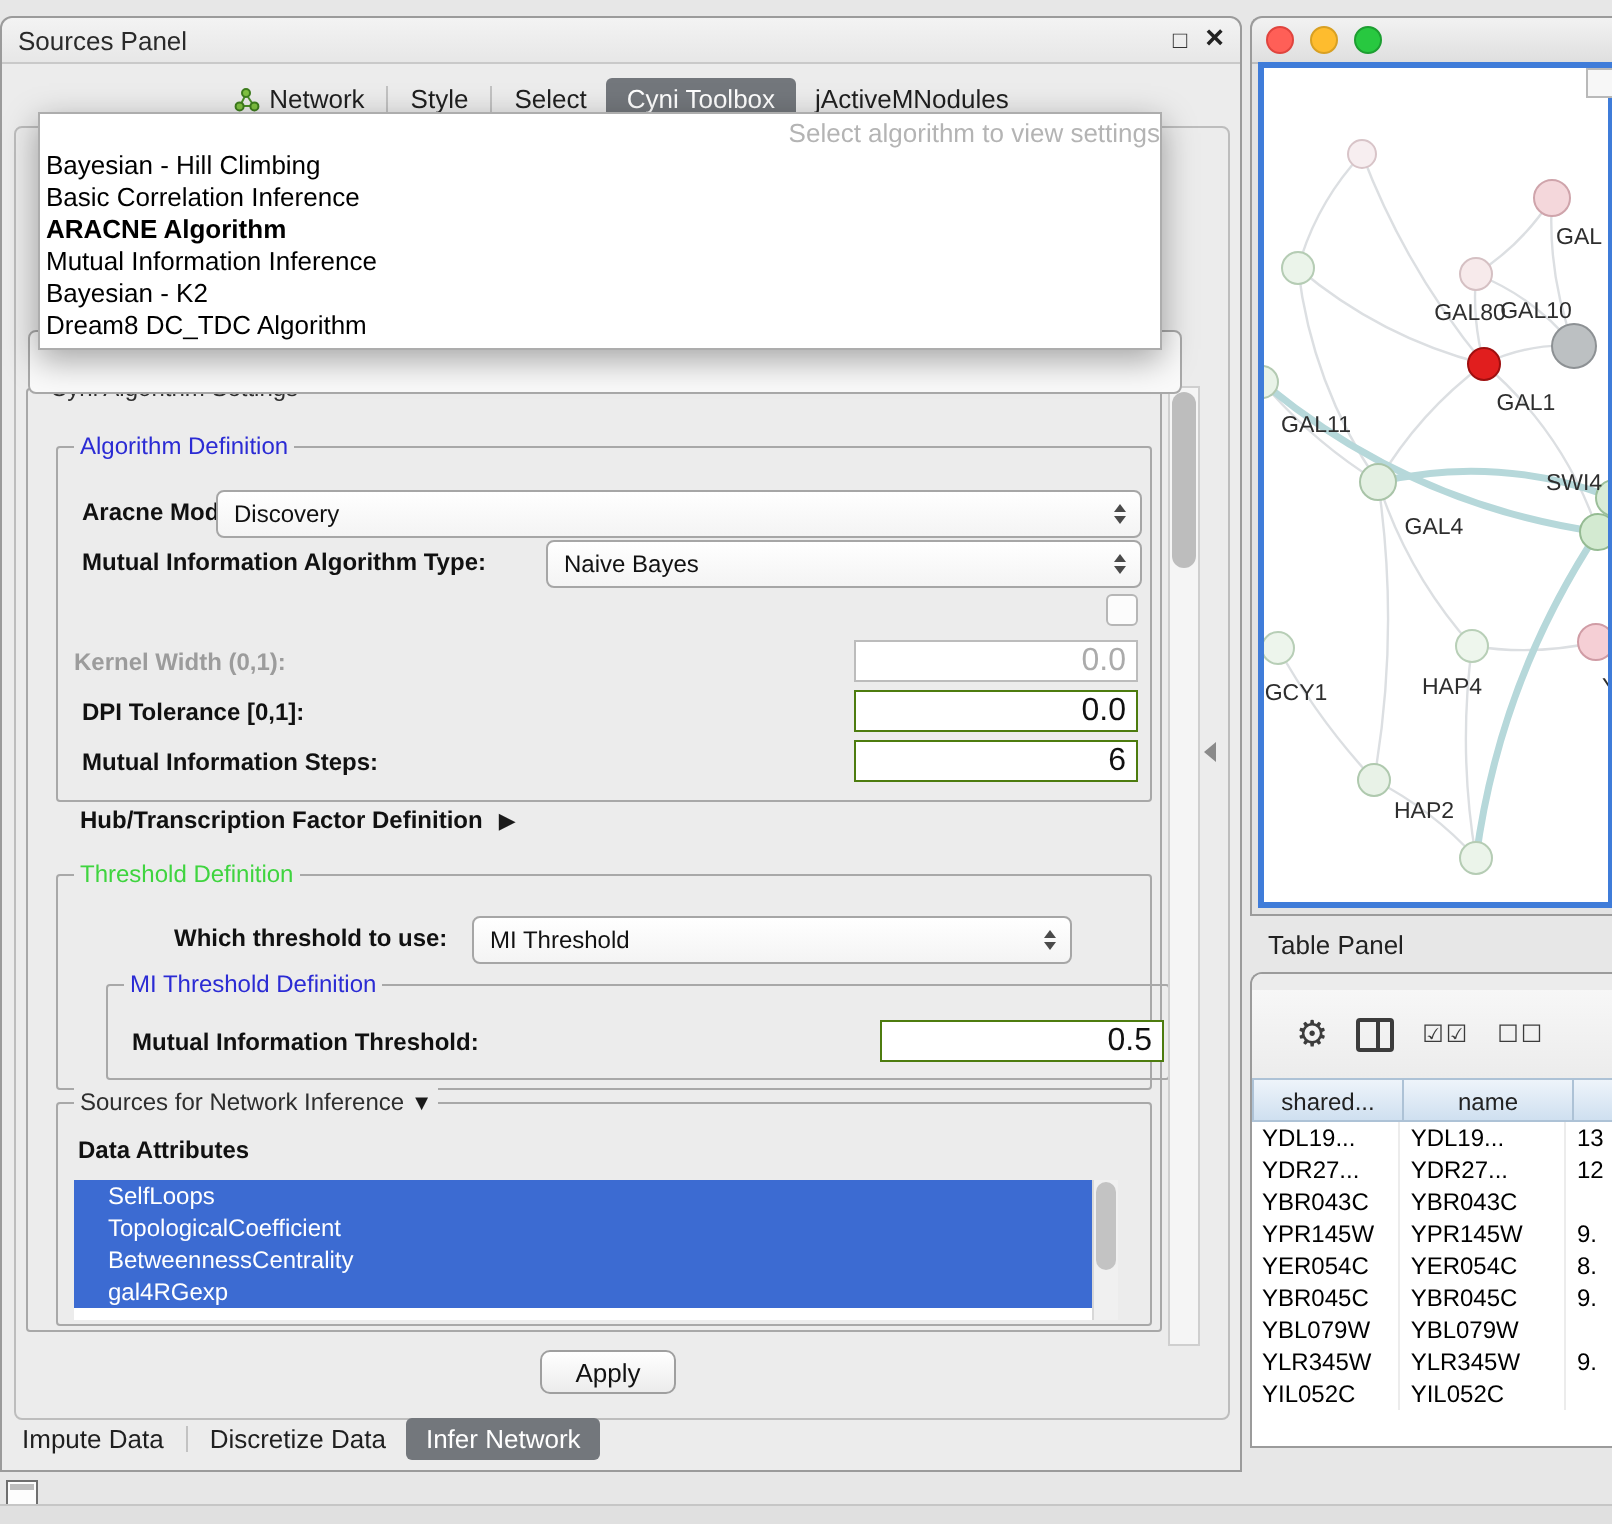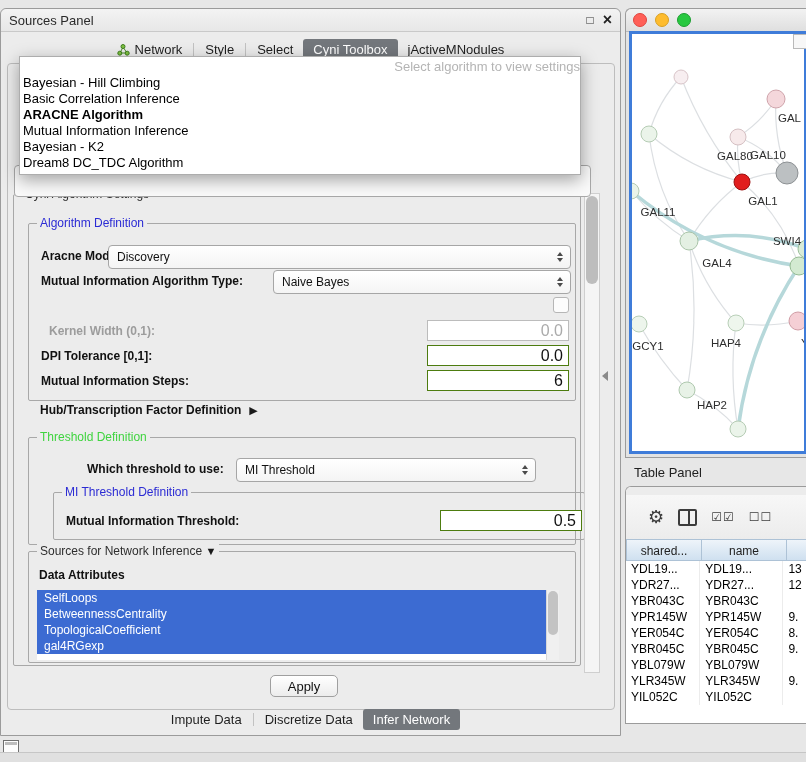--- a/index.html
+++ b/index.html
@@ -58,47 +58,47 @@
   .combo-arrows .dn{width:0;height:0;border-left:3.5px solid transparent;border-right:3.5px solid transparent;border-top:4px solid #4a4a4a}
 
   input.field{position:absolute;background:#fff;border:1px solid #4d7c0f;font-size:16px;text-align:right;
     padding:0 5px;font-family:inherit;color:#111;box-sizing:border-box}
   input.field.disabled{color:#ababab;border-color:#bcbcbc}
   .checkbox{position:absolute;width:14px;height:14px;background:#fcfcfc;border:1px solid #b6b6b6;border-radius:3px}
 
   #lbl-aracne{left:12px;top:25px}       #combo-aracne{left:79px;top:21px;width:461px;height:22px}
   #lbl-mitype{left:12px;top:50px}       #combo-mitype{left:244px;top:46px;width:296px;height:22px}
   #lbl-manual{left:12px;top:75px}       #cb-manual{left:524px;top:73px}
-  #lbl-kernel{left:20px;top:100px}      #field-kernel{left:398px;top:96px;width:142px;height:21px}
+  #lbl-kernel{left:8px;top:100px}      #field-kernel{left:398px;top:96px;width:142px;height:21px}
   #lbl-dpi{left:12px;top:125px}         #field-dpi{left:398px;top:121px;width:142px;height:21px}
   #lbl-steps{left:12px;top:150px}       #field-steps{left:398px;top:146px;width:142px;height:21px}
 
   #hub-row{position:absolute;left:26px;top:208px;display:flex;align-items:center;gap:8px}
   #hub-row .hub-lbl{font-weight:bold;font-size:12px;color:#111}
   .tri{font-size:11px;color:#1a1a1a}
 
   #lbl-which{left:58px;top:24px}        #combo-which{left:207px;top:20px;width:298px;height:22px}
   #lbl-mithr{left:12px;top:21px}        #field-mithr{left:386px;top:17px;width:142px;height:21px}
 
   #lbl-dataattr{left:10px;top:16px}
   #attr-list{position:absolute;left:8px;top:38px;width:522px;height:70px;background:#fff;display:flex}
   #attr-items{flex:1;overflow:hidden}
-  .attr-item{height:16px;line-height:16px;padding:0 7px;font-size:12px;color:#000;white-space:nowrap}
+  .attr-item{height:16px;line-height:16px;padding:0 17px;font-size:12px;color:#000;white-space:nowrap}
   .attr-item.sel{background:#3c6bd2;color:#fff}
   .list-scrollbar{width:12px;background:#f0f0f0;border-left:1px solid #d8d8d8;position:relative}
   .list-scrollbar .thumb{position:absolute;top:1px;left:1px;right:1px;height:44px;background:#c3c3c3;border-radius:5px}
 
   #settings-scrollbar{position:absolute;left:583px;top:184px;width:14px;height:478px;background:#f5f5f5;border:1px solid #cfcfcf}
   #settings-scrollbar .thumb{position:absolute;left:1px;right:1px;top:2px;height:88px;background:#bdbdbd;border-radius:6px}
   #splitter-arrow{position:absolute;left:601px;top:362px;width:0;height:0;
     border-top:5px solid transparent;border-bottom:5px solid transparent;border-right:6px solid #8a8a8a}
 
   #apply-btn{position:absolute;left:269px;top:666px;width:68px;height:22px;background:linear-gradient(#ffffff,#ececec);
     border:1px solid #9f9f9f;border-radius:5px;font-size:13px;color:#111;font-family:inherit}
-  #bottom-tabbar{position:absolute;left:0;top:700px;width:100%;display:flex;justify-content:center;align-items:center}
+  #bottom-tabbar{position:absolute;left:0;top:700px;width:100%;display:flex;align-items:center}
 
   
   #network-window{position:absolute;left:625px;top:8px;width:181px;height:448px;background:#e3e3e3;
     border:1px solid #9b9b9b;border-right:none;border-radius:6px 0 0 0}
   .mac-titlebar{height:22px;display:flex;align-items:center;padding-left:7px;gap:8px;
     background:linear-gradient(#f2f2f2,#dfdfdf);border-bottom:1px solid #bdbdbd;border-radius:6px 0 0 0}
   .light{width:12px;height:12px;border-radius:50%}
   .light.red{background:#ff5f57;border:1px solid #e0443e}
   .light.yellow{background:#febc2e;border:1px solid #d8a023}
   .light.green{background:#28c840;border:1px solid #1d9e31}
@@ -252,22 +252,22 @@
 
     <div id="sources-group" class="group">
       <span class="legend">
         <span>Sources for Network Inference</span>
         <span class="tri">▼</span>
       </span>
       <span class="lbl" id="lbl-dataattr">Data Attributes</span>
       <div id="attr-list">
         <div id="attr-items">
             <div class="attr-item sel">SelfLoops</div>
+            <div class="attr-item sel">TopologicalCoefficient</div>
             <div class="attr-item sel">BetweennessCentrality</div>
-            <div class="attr-item sel">TopologicalCoefficient</div>
             <div class="attr-item sel">gal4RGexp</div>
           </div>
         <div class="list-scrollbar">
             <div class="thumb"></div>
           </div>
       </div>
     </div>
   </div>
 
   <div id="settings-scrollbar">

